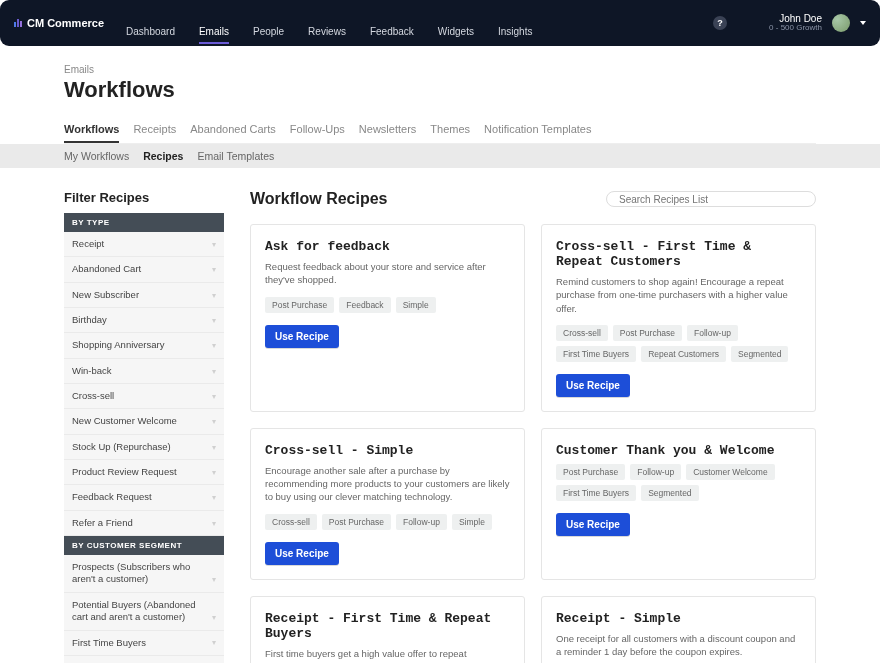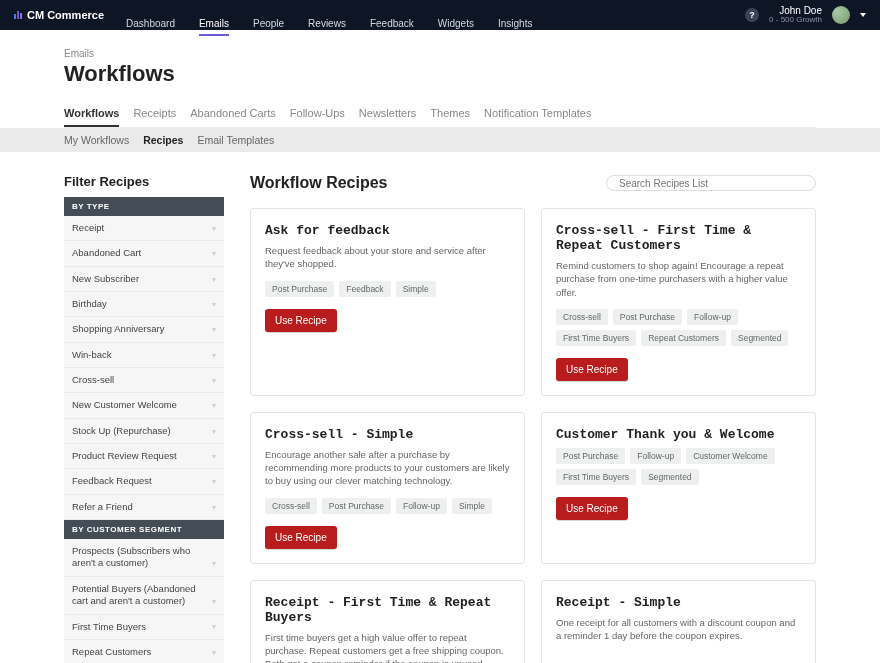--- a/index.html
+++ b/index.html
@@ -1,30 +1,30 @@
 <!DOCTYPE html>
 <html><head>
 <meta charset="utf-8">
 <style>
 * { margin: 0; padding: 0; box-sizing: border-box; }
 body { font-family: -apple-system, BlinkMacSystemFont, "Segoe UI", Helvetica, Arial, sans-serif; font-size: 12px; color: #333; background: #fff; width: 880px; }
-.topbar { background: #0e1626; height: 30px; display: flex; align-items: center; padding: 0 14px; color: #fff; }
+.topbar { background: #0e1626; height: 46px; display: flex; align-items: center; padding: 0 14px; color: #fff; border-radius: 9px; }
 .logo { display: flex; align-items: center; gap: 5px; font-size: 11px; font-weight: 600; margin-right: 22px; }
 .logo-bars { display: inline-flex; gap: 1px; align-items: flex-end; }
 .logo-bars span { width: 2px; background: #6a5acd; display: inline-block; }
 .logo-bars span:nth-child(1){height:5px;background:#4e7ae6;}
 .logo-bars span:nth-child(2){height:8px;background:#6a5acd;}
 .logo-bars span:nth-child(3){height:6px;background:#9370db;}
 .topnav { display: flex; gap: 24px; flex: 1; margin-top: 16px; }
 .topnav a { color: #d4d8e0; font-size: 10px; text-decoration: none; padding: 8px 0; position: relative; }
 .topnav a.active { color: #fff; }
 .topnav a.active::after { content:""; position:absolute; left:0; right:0; bottom:1px; height:2px; background:#6b5bd6; }
 .topright { display:flex; align-items:center; gap:10px; }
 .help-icon { width:14px; height:14px; border-radius:50%; background:#3a4255; color:#fff; display:flex; align-items:center; justify-content:center; font-size:9px; font-weight:bold; }
-.userblock { text-align:right; line-height:1.1; }
+.userblock { text-align:right; line-height:1.1;margin-left:32px; }
 .userblock .name { font-size:10px; color:#fff; }
 .userblock .plan { font-size:8px; color:#8a93a6; }
 .avatar { width:18px; height:18px; border-radius:50%; background: radial-gradient(circle at 30% 30%, #a8c8a8, #7a9a6a); }
 .caret { width:0; height:0; border-left:3px solid transparent; border-right:3px solid transparent; border-top:4px solid #fff; }
 .page { padding: 18px 64px 24px 64px; }
 .crumb { font-size:10px; color:#888; margin-bottom:2px; }
 h1.pagetitle { font-size:22px; font-weight:700; color:#222; margin-bottom:14px; }
 .tabs1 { display:flex; gap:14px; border-bottom:1px solid #eee; font-size:11px; }
 .tabs1 a { color:#888; padding:6px 0; cursor:pointer; }
 .tabs1 a.active { color:#333; border-bottom:2px solid #333; font-weight:600; }
@@ -40,21 +40,21 @@
 .main { flex:1; }
 .main-head { display:flex; justify-content:space-between; align-items:center; margin-bottom:16px; }
 .main-head h2 { font-size:16px; font-weight:700; color:#222; }
 .search { border:1px solid #ddd; border-radius:14px; padding:4px 12px; font-size:10px; color:#aaa; width:210px; height:16px; }
 .cards { display:grid; grid-template-columns:1fr 1fr; gap:16px; }
 .card { border:1px solid #e5e5e5; border-radius:3px; padding:14px; }
 .card h4 { font-size:13px; font-weight:700; color:#222; margin-bottom:6px;font-family:Liberation Mono, monospace; }
 .card p { font-size:9.5px; color:#666; line-height:1.4; margin-bottom:10px; }
 .tags { display:flex; flex-wrap:wrap; gap:5px; margin-bottom:12px; }
 .tag { background:#eef0f0; color:#666; font-size:8.5px; padding:3px 7px; border-radius:2px; }
-.usebtn { background:#b91c1c; color:#fff; font-size:10px; font-weight:400; padding:6px 10px; border:none; border-radius:3px; cursor:pointer; box-shadow:0 1px 0 rgba(0,0,0,.15); }
+.usebtn { background:#1d4ed8; color:#fff; font-size:10px; font-weight:700; padding:6px 10px; border:none; border-radius:3px; cursor:pointer; box-shadow:0 1px 0 rgba(0,0,0,.15); }
 </style>
 </head>
 <body>
 
 <div class="topbar">
   <div class="logo">
     <span class="logo-bars">
         <span></span>
         <span></span>
         <span></span>

